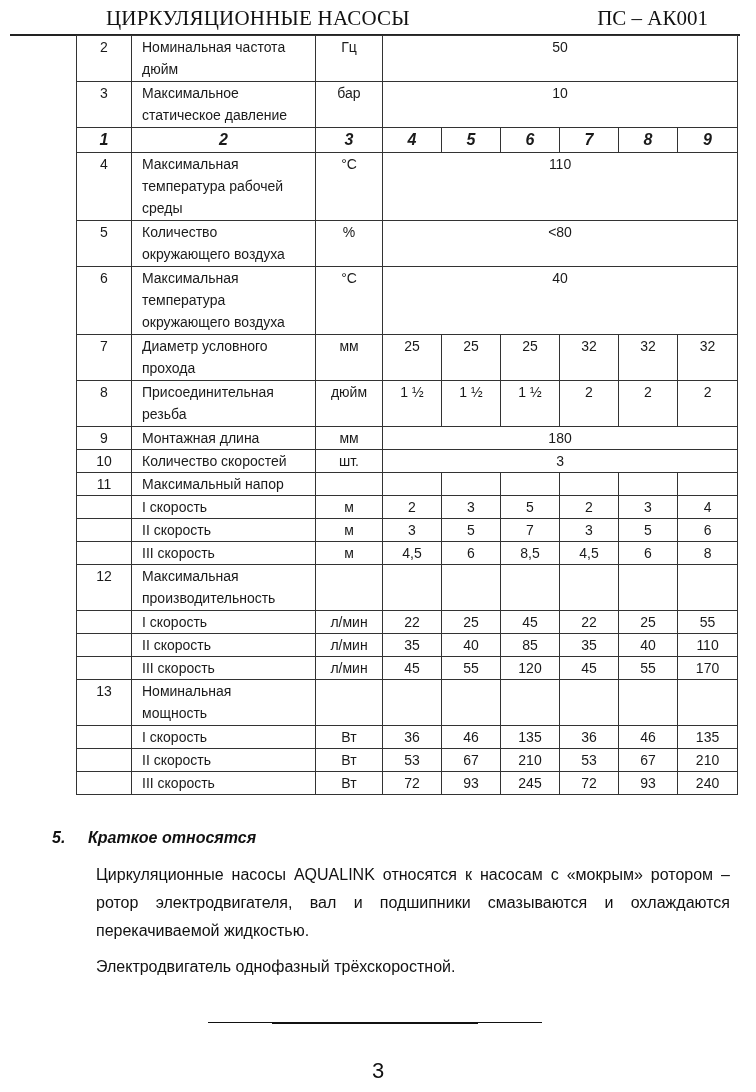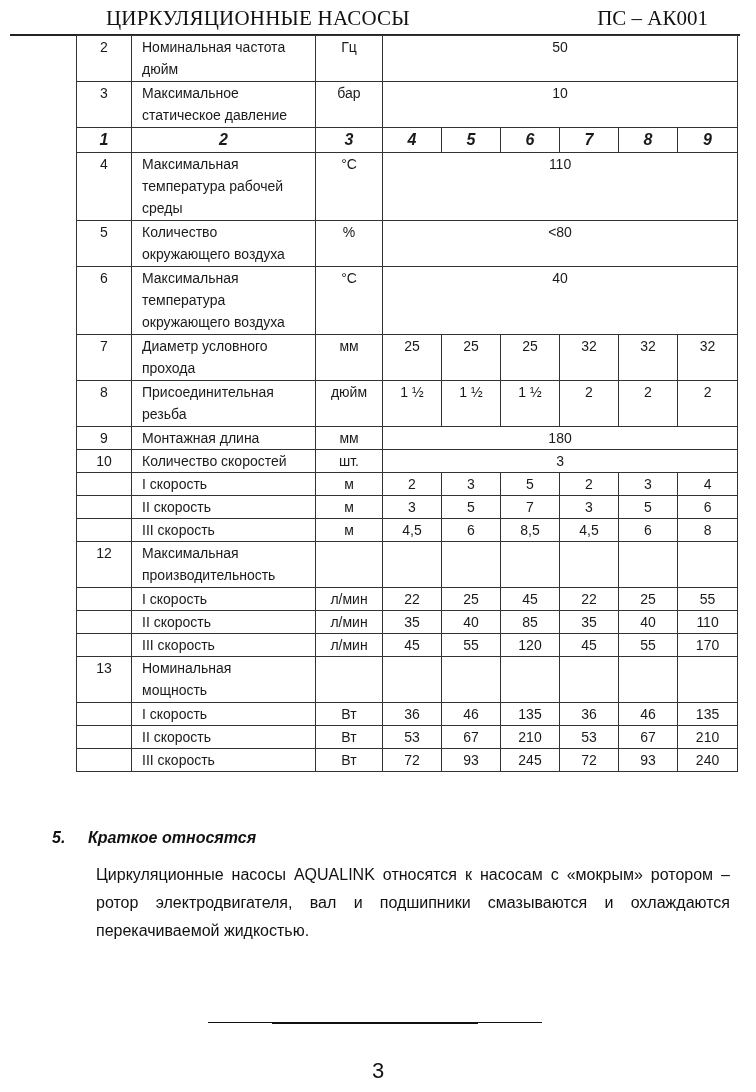--- a/index.html
+++ b/index.html
@@ -139,20 +139,33 @@
       </tr>
       <tr style="height: 23px;">
         <td class="c-num">10</td>
         <td class="c-name">
           <div>Количество скоростей</div>
         </td>
         <td class="c-unit">шт.</td>
         <td class="c-val" colspan="6">3</td>
       </tr>
       <tr style="height: 23px;">
+        <td class="c-num">11</td>
+        <td class="c-name">
+          <div>Максимальный напор</div>
+        </td>
+        <td class="c-unit"></td>
+        <td class="c-val"></td>
+        <td class="c-val"></td>
+        <td class="c-val"></td>
+        <td class="c-val"></td>
+        <td class="c-val"></td>
+        <td class="c-val"></td>
+      </tr>
+      <tr style="height: 23px;">
         <td class="c-num"></td>
         <td class="c-name">
           <div>I скорость</div>
         </td>
         <td class="c-unit">м</td>
         <td class="c-val">2</td>
         <td class="c-val">3</td>
         <td class="c-val">5</td>
         <td class="c-val">2</td>
         <td class="c-val">3</td>
@@ -291,18 +304,19 @@
         <td class="c-val">240</td>
       </tr>
     </tbody>
 </table>
 
 <div class="section">
   <div class="sec-num">5.</div>
   <div class="sec-title">Краткое относятся</div>
   <div class="sec-body">
     <p>Циркуляционные насосы AQUALINK относятся к насосам с «мокрым» ротором – ротор электродвигателя, вал и подшипники смазываются и охлаждаются перекачиваемой жидкостью.</p>
+    <p>Электродвигатель однофазный трёхскоростной.</p>
   </div>
 </div>
 
 <div class="foot-rule-thin"></div>
 <div class="foot-rule-thick"></div>
 <div class="page-num">3</div>
 
 </body></html>

